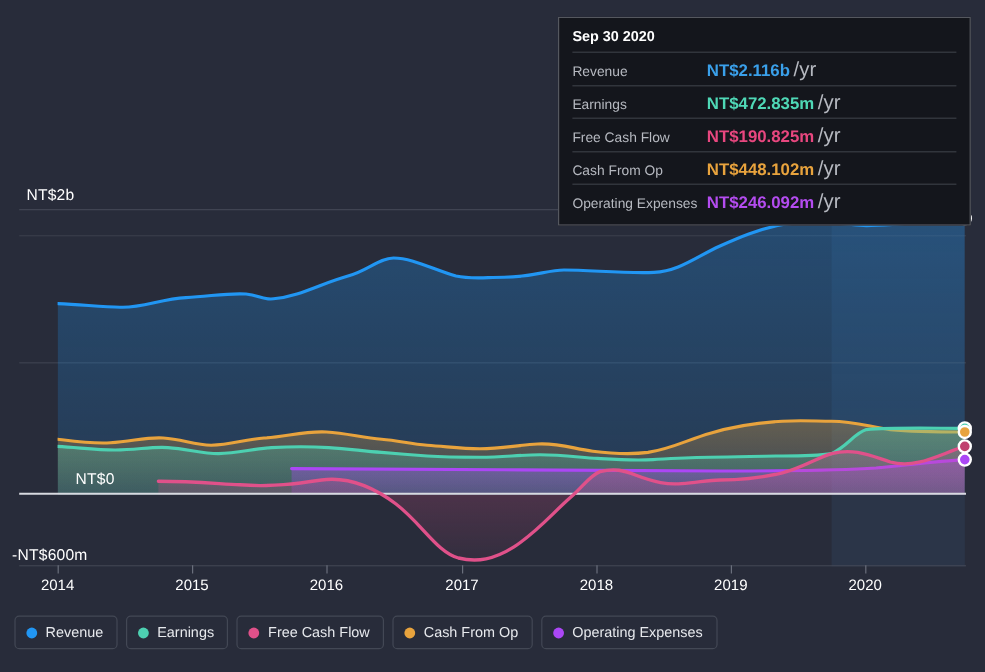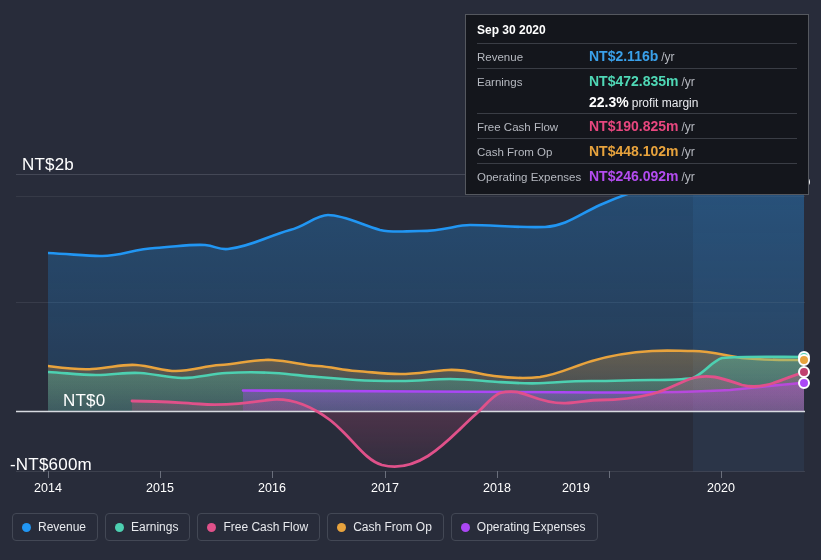--- a/index.html
+++ b/index.html
@@ -11,21 +11,21 @@
     position:relative;
     -webkit-font-smoothing:antialiased;
   }
   #chart-root{position:absolute;inset:0;}
   svg#plot{position:absolute;left:0;top:0;}
 
   
   .axis-label{
     position:absolute;
     color:#ffffff;
-    font-size:17px;
+    font-size:13px;
     letter-spacing:.2px;
     white-space:nowrap;
     pointer-events:none;
   }
   .y-lab-2b{left:22px;top:155px;}
   .y-lab-0{left:22px;top:391px;margin-left:41px;}
   .y-lab-neg{left:10px;top:455px;text-align:center;}
 
   .x-lab{
     position:absolute;
@@ -63,21 +63,21 @@
     line-height:1.15;
   }
   .tt-row.no-rule{border-top:none;padding-top:1px;}
   .tt-key{
     width:112px;
     flex:0 0 112px;
     color:#b6b9c0;
     font-size:11.5px;
   }
   .tt-val{font-weight:bold;font-size:14px;}
-  .tt-unit{color:#b6b9c0;font-weight:normal;margin-left:3px;font-size:12px;}
+  .tt-unit{color:#b6b9c0;font-weight:normal;margin-left:3px;font-size:17px;}
   .tt-sub{color:#e8eaee;font-weight:normal;}
 
   
   #legend{
     position:absolute;
     left:12px;top:513px;
     display:flex;
     gap:7px;
   }
   .legend-item{
@@ -286,43 +286,38 @@
 
   <div class="axis-label y-lab-2b">NT$2b</div>
   <div class="axis-label y-lab-0">NT$0</div>
   <div class="axis-label y-lab-neg">-NT$600m</div>
 
   <div class="x-lab" style="left:48px">2014</div>
   <div class="x-lab" style="left:160px">2015</div>
   <div class="x-lab" style="left:272px">2016</div>
   <div class="x-lab" style="left:385px">2017</div>
   <div class="x-lab" style="left:497px">2018</div>
-  <div class="x-lab" style="left:576px">2019</div>
+  <div class="x-lab" style="left:609px">2019</div>
   <div class="x-lab" style="left:721px">2020</div>
 
   <div id="tooltip">
     <div class="tt-date">Sep 30 2020</div>
 
     <div class="tt-row">
       <span class="tt-key">Revenue</span>
       <span class="tt-val" style="color:#3aa0ea">NT$2.116b</span>
       <span class="tt-unit">/yr</span>
     </div>
 
     <div class="tt-row">
       <span class="tt-key">Earnings</span>
       <span class="tt-val" style="color:#4fd8b6">NT$472.835m</span>
       <span class="tt-unit">/yr</span>
     </div>
 
-    <div class="tt-row no-rule">
-      <span class="tt-key"></span>
-      <span class="tt-val" style="color:#ffffff">22.3%</span>
-      <span class="tt-unit tt-sub">profit margin</span>
-    </div>
 
     <div class="tt-row">
       <span class="tt-key">Free Cash Flow</span>
       <span class="tt-val" style="color:#e8477f">NT$190.825m</span>
       <span class="tt-unit">/yr</span>
     </div>
 
     <div class="tt-row">
       <span class="tt-key">Cash From Op</span>
       <span class="tt-val" style="color:#e8a33d">NT$448.102m</span>

